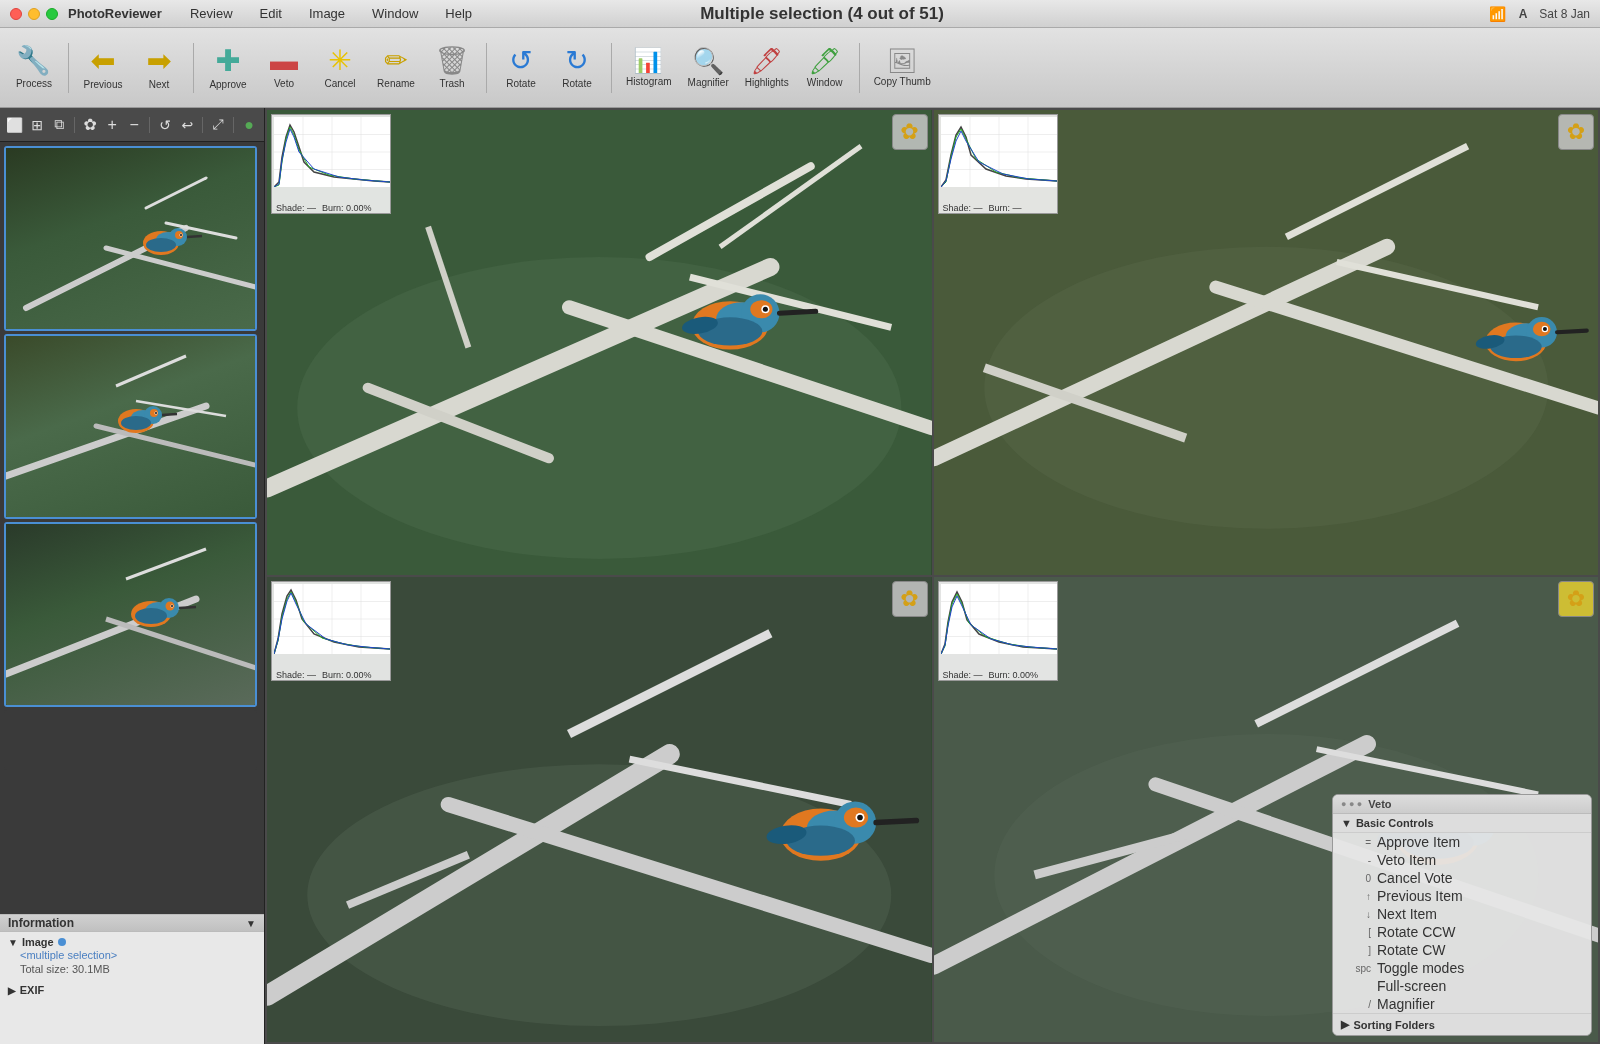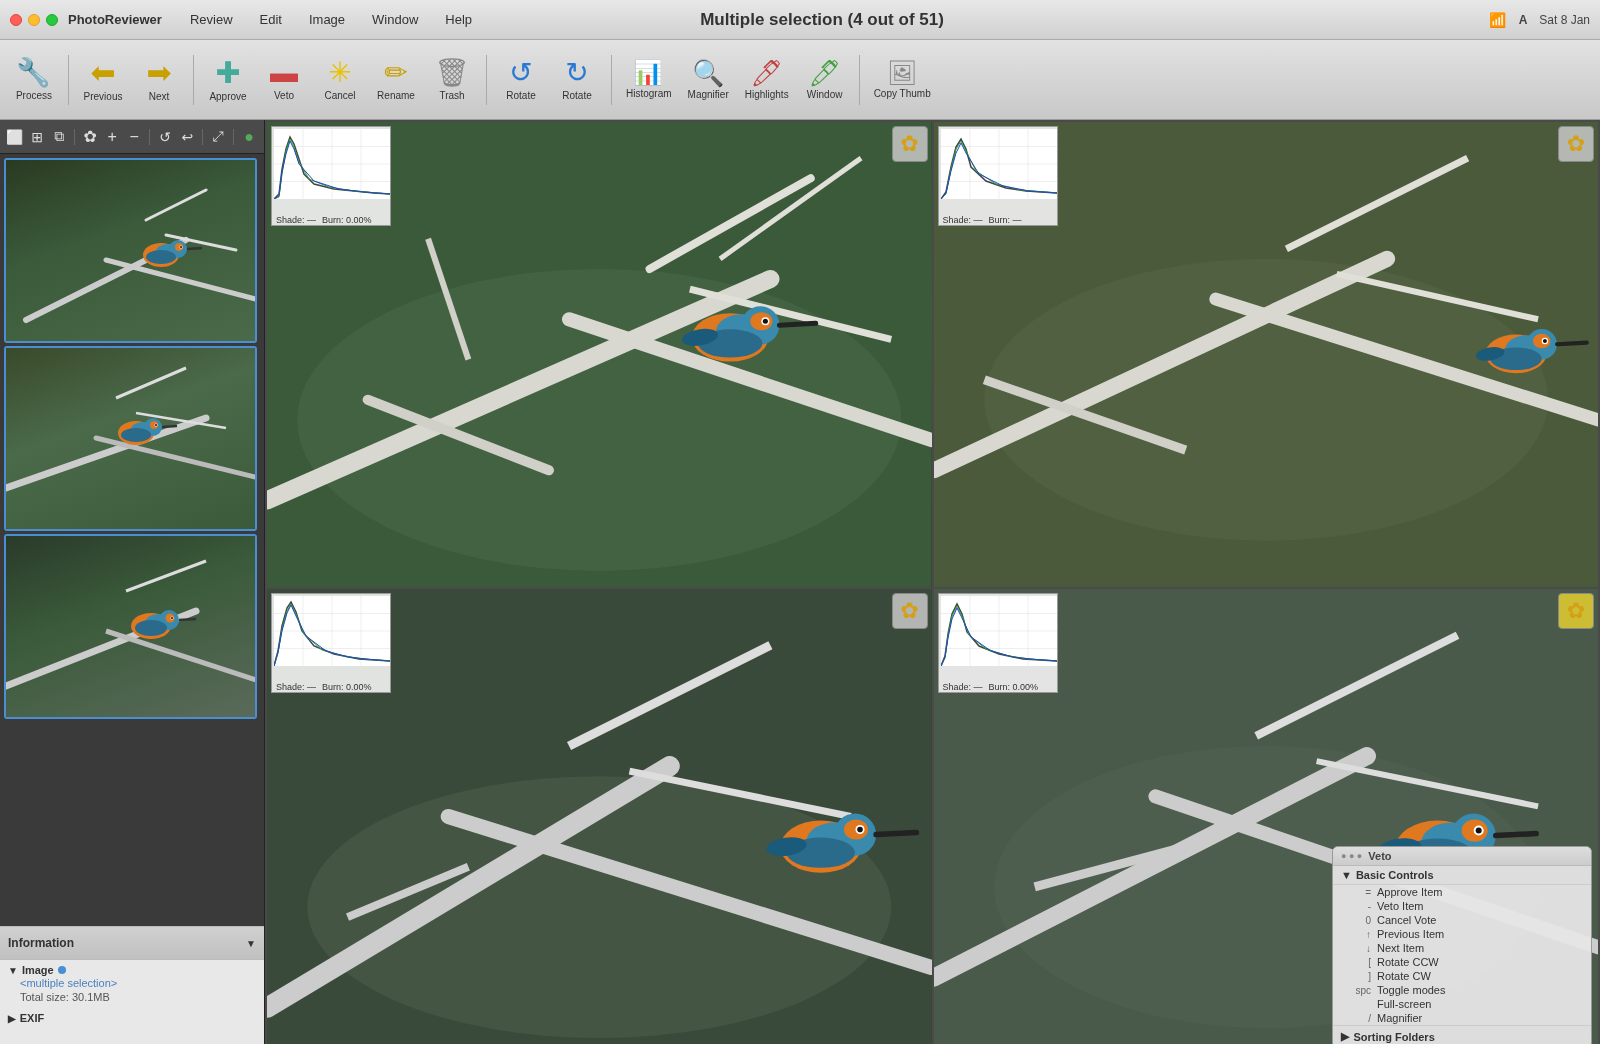--- a/index.html
+++ b/index.html
@@ -1,20 +1,20 @@
 <!DOCTYPE html>
 <html><head>
   <meta charset="utf-8">
   <style>
     * { margin: 0; padding: 0; box-sizing: border-box; }
     body { width: 1600px; height: 1044px; overflow: hidden; background: #2a2a2a; font-family: -apple-system, BlinkMacSystemFont, 'Helvetica Neue', sans-serif; }
 
     
     #titlebar {
-      height: 40px;
+      height: 28px;
       background: linear-gradient(to bottom, #e8e8e8, #d0d0d0);
       display: flex;
       align-items: center;
       padding: 0 10px;
       border-bottom: 1px solid #aaa;
       position: relative;
     }
     .traffic-lights { display: flex; gap: 6px; align-items: center; margin-right: 10px; }
     .tl { width: 12px; height: 12px; border-radius: 50%; }
     .tl-red { background: #ff5f56; border: 1px solid #e0443e; }
@@ -112,21 +112,21 @@
     }
 
     #info-panel {
       height: 130px;
       background: #e8e8e8;
       border-top: 1px solid #bbb;
       font-size: 11px;
     }
     #info-header {
       background: linear-gradient(to bottom, #d0d0d0, #c0c0c0);
-      padding: 9px 8px;
+      padding: 1px 8px;
       font-size: 12px;
       font-weight: 600;
       color: #333;
       border-bottom: 1px solid #bbb;
       display: flex;
       align-items: center;
       justify-content: space-between;
     }
     .info-section { padding: 4px 8px; }
     .info-section-header {
@@ -235,21 +235,21 @@
       background: #ddd;
       border-bottom: 1px solid #ccc;
     }
     .key-row {
       display: flex;
       align-items: center;
       padding: 1px 8px;
       gap: 6px;
     }
     .key-shortcut { width: 30px; text-align: right; color: #666; font-size: 10px; }
-    .key-action { color: #333; font-size: 11px; }
+    .key-action { color: #333; font-size: 14px; }
     .keys-section-footer {
       font-size: 11px;
       font-weight: 600;
       color: #333;
       padding: 4px 8px;
       display: flex;
       align-items: center;
       gap: 4px;
       background: #ddd;
       border-top: 1px solid #ccc;

